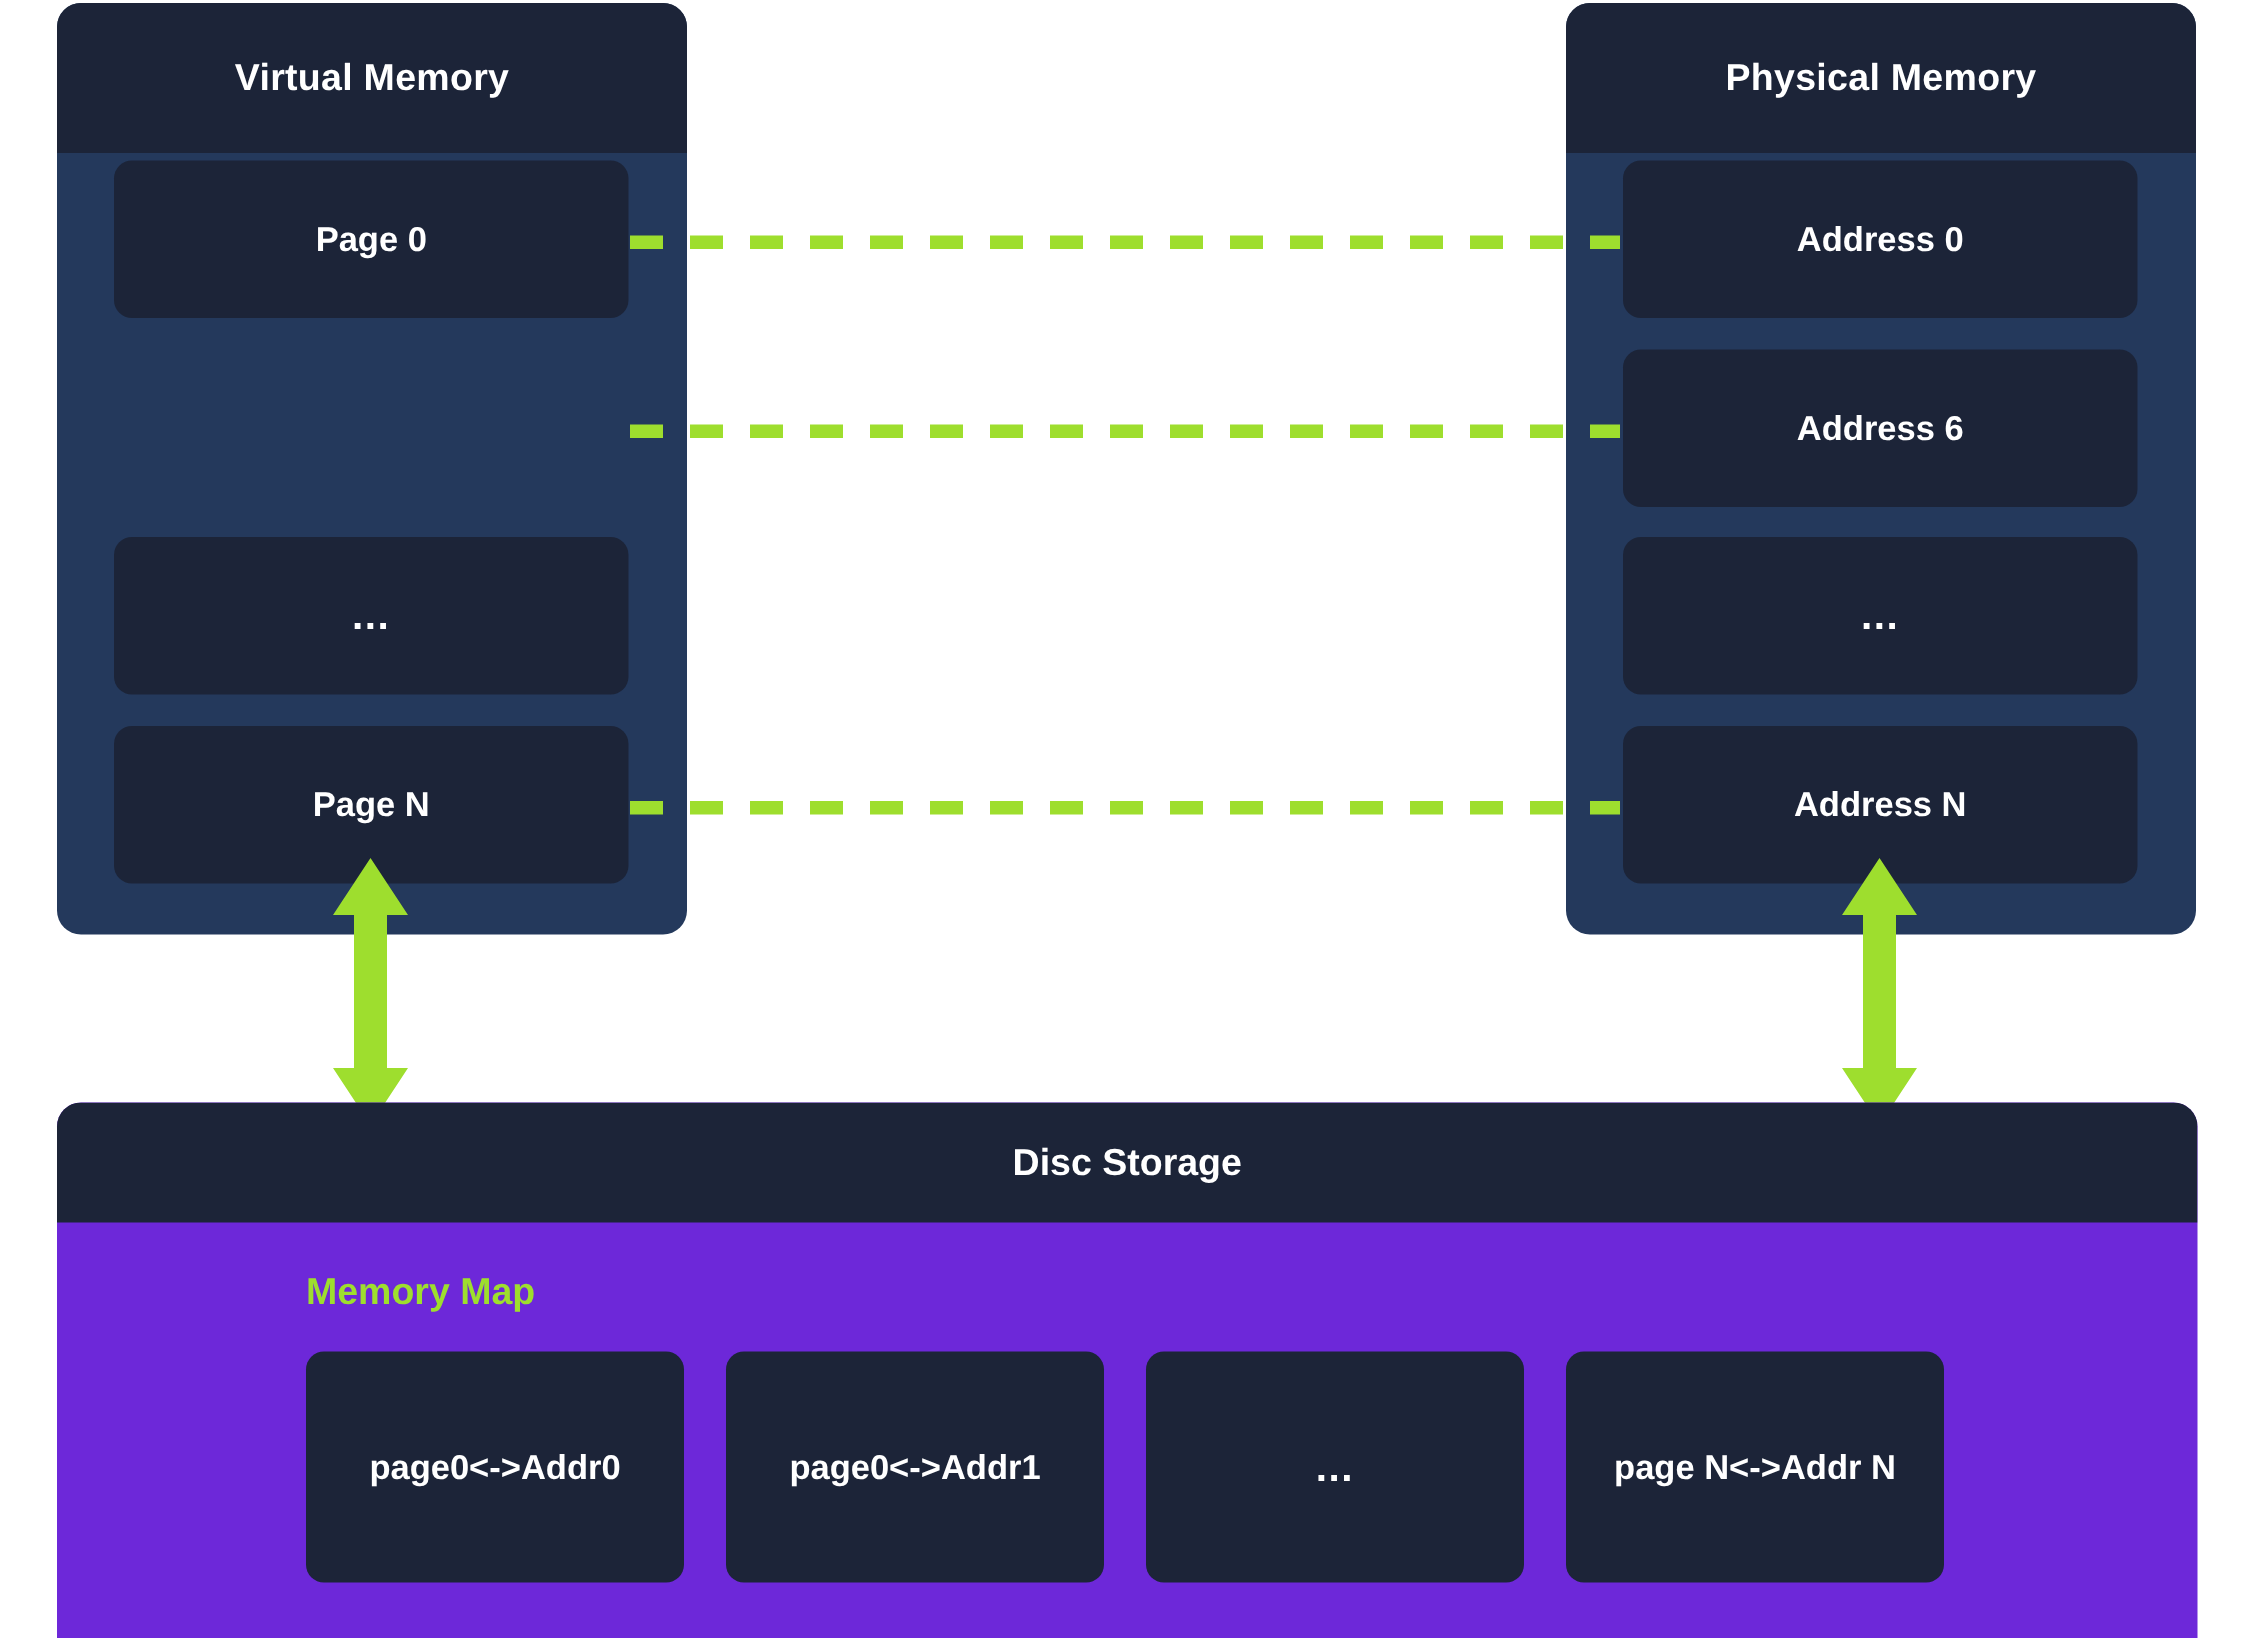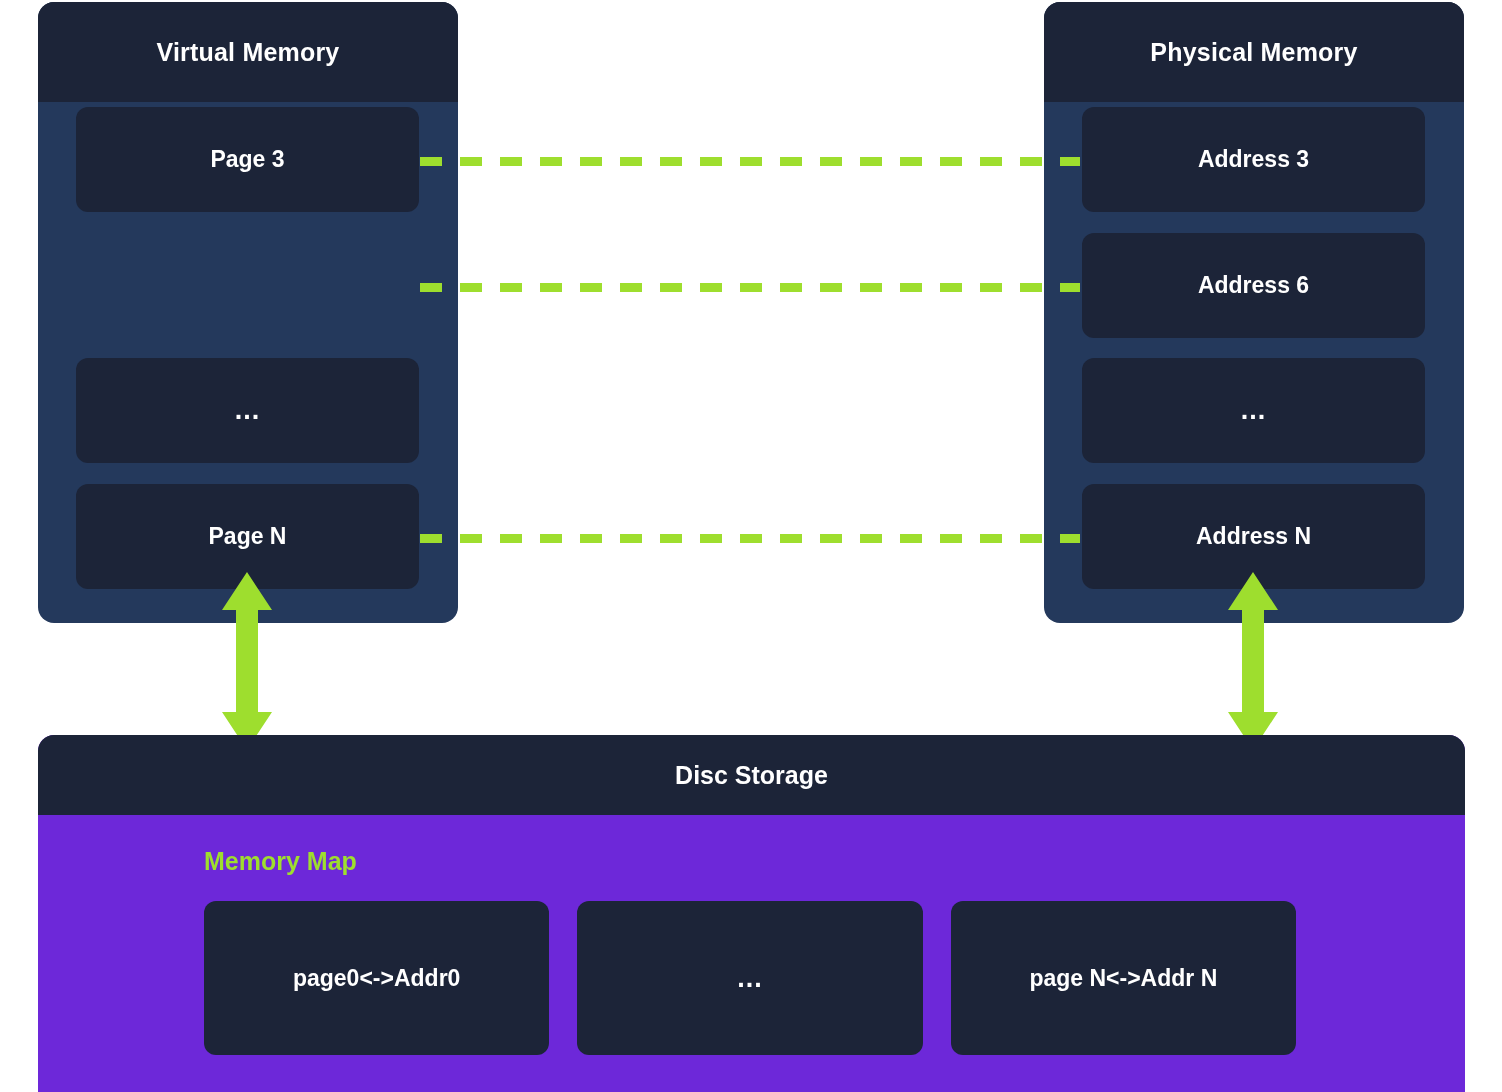--- a/index.html
+++ b/index.html
@@ -155,40 +155,40 @@
 <body>
 
 <div id="stage">
 
   <div class="mem-panel left">
     <div class="panel-header">
       <span class="panel-header-title">Virtual Memory</span>
     </div>
 
     <div class="mem-card r0">
-      <span>Page 3</span>
+      <span>Page 0</span>
     </div>
 
 
     <div class="mem-card r2">
       <span class="ellipsis-txt">...</span>
     </div>
 
     <div class="mem-card r3">
       <span>Page N</span>
     </div>
   </div>
 
   <div class="mem-panel right">
     <div class="panel-header">
       <span class="panel-header-title">Physical Memory</span>
     </div>
 
     <div class="mem-card r0">
-      <span>Address 3</span>
+      <span>Address 0</span>
     </div>
 
     <div class="mem-card r1">
       <span>Address 6</span>
     </div>
 
     <div class="mem-card r2">
       <span class="ellipsis-txt">...</span>
     </div>
 
@@ -217,20 +217,23 @@
     <div id="disc-header">
       <span id="disc-header-title">Disc Storage</span>
     </div>
 
     <div id="memory-map-label">Memory Map</div>
 
     <div id="map-cards">
       <div class="map-card">
         <span>page0&lt;-&gt;Addr0</span>
       </div>
+      <div class="map-card">
+        <span>page0&lt;-&gt;Addr1</span>
+      </div>
       <div class="map-card is-ellipsis">
         <span>...</span>
       </div>
       <div class="map-card">
         <span>page N&lt;-&gt;Addr N</span>
       </div>
     </div>
   </div>
 
 </div>

